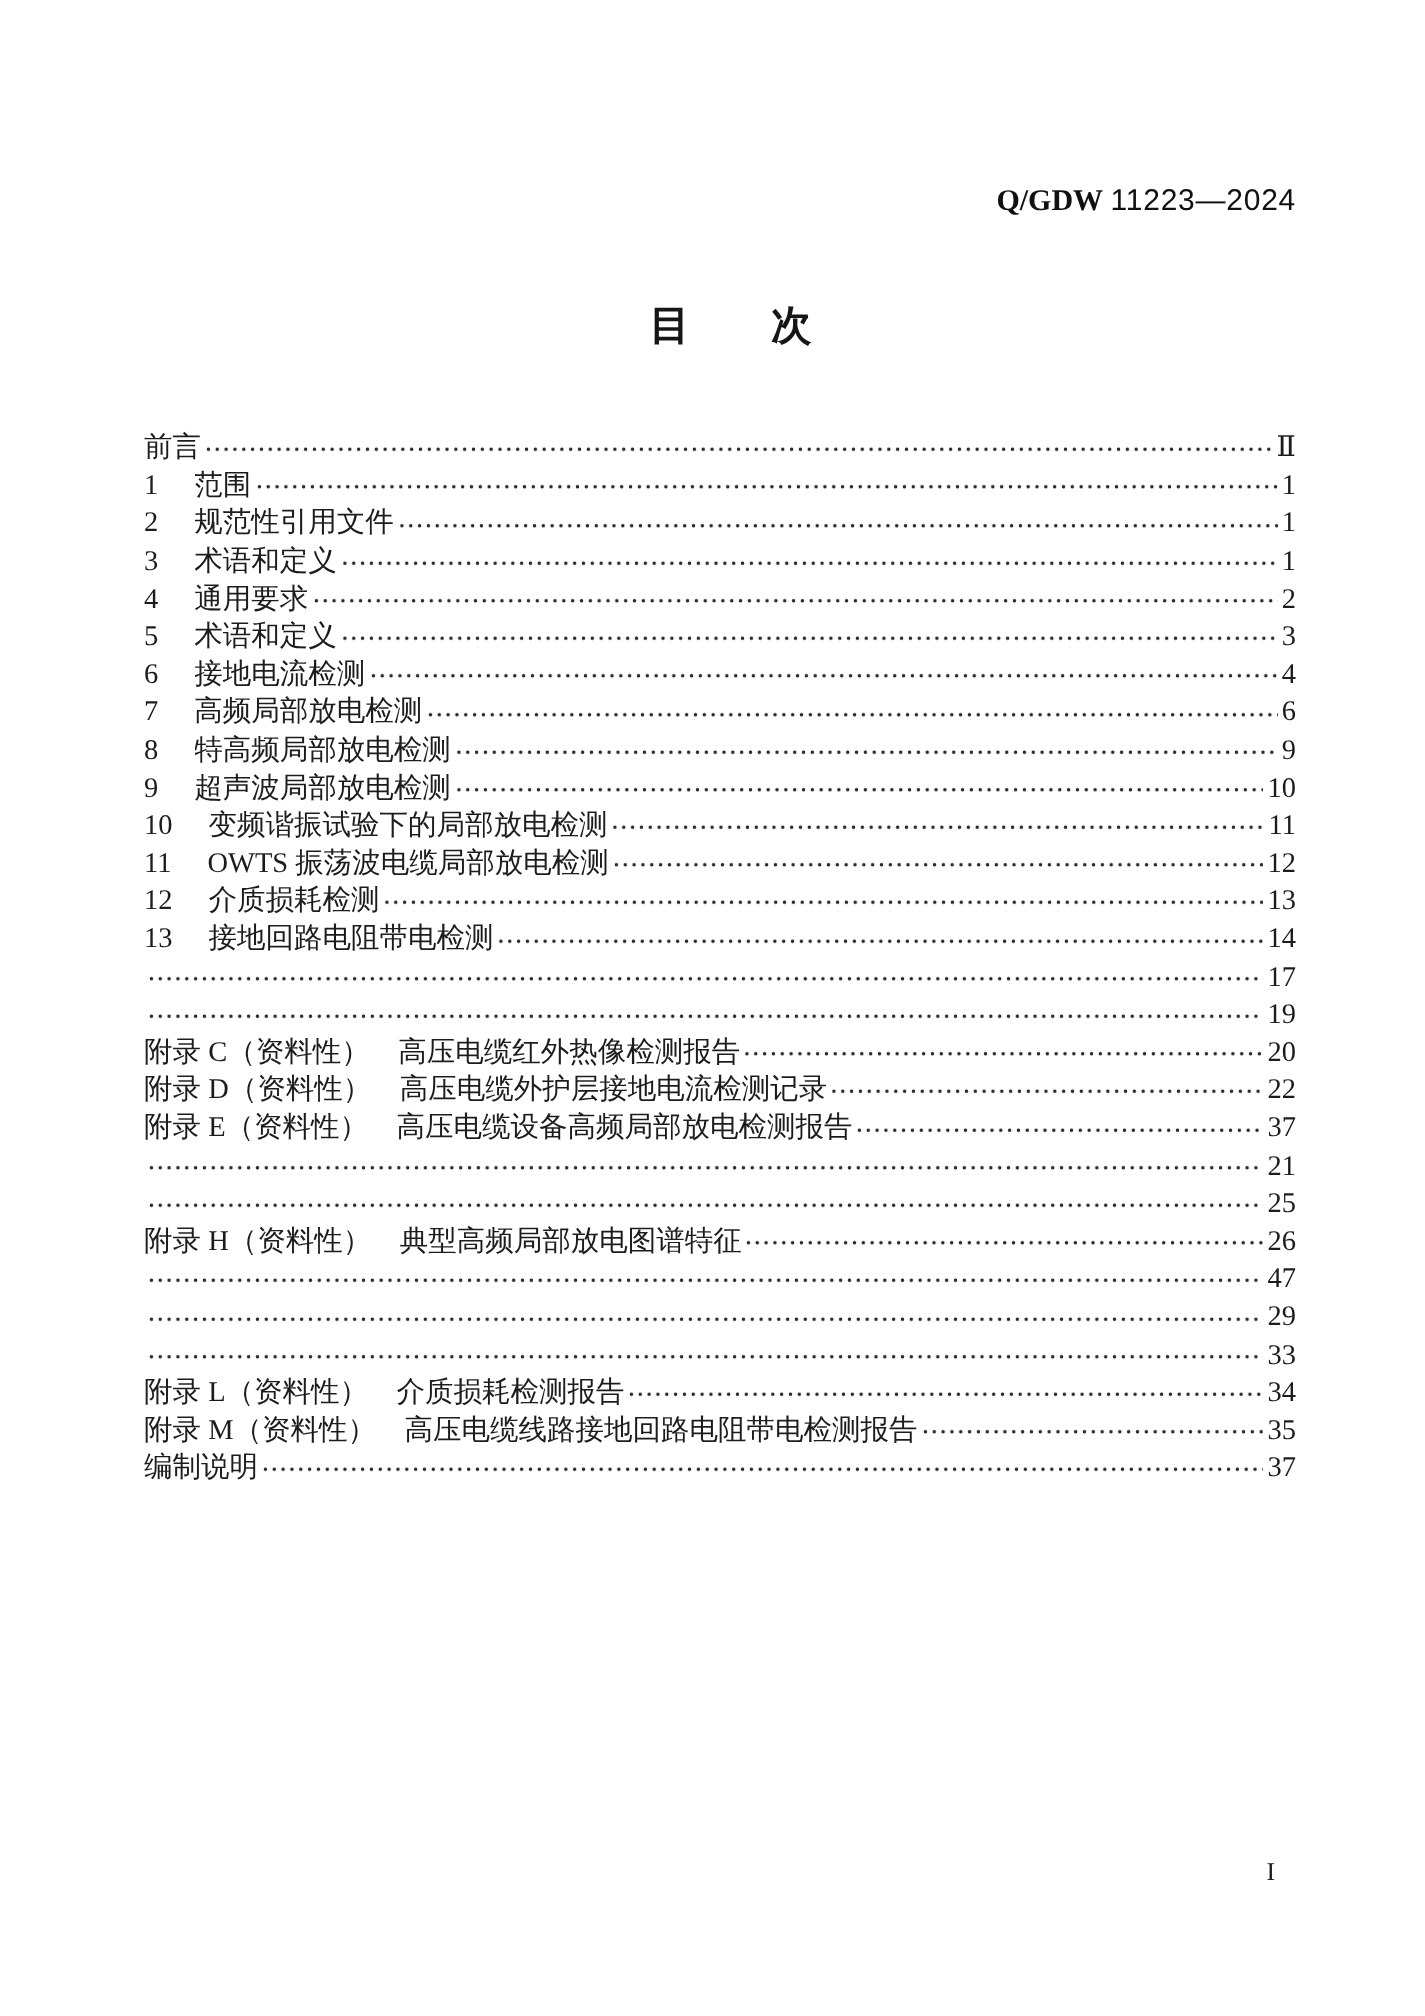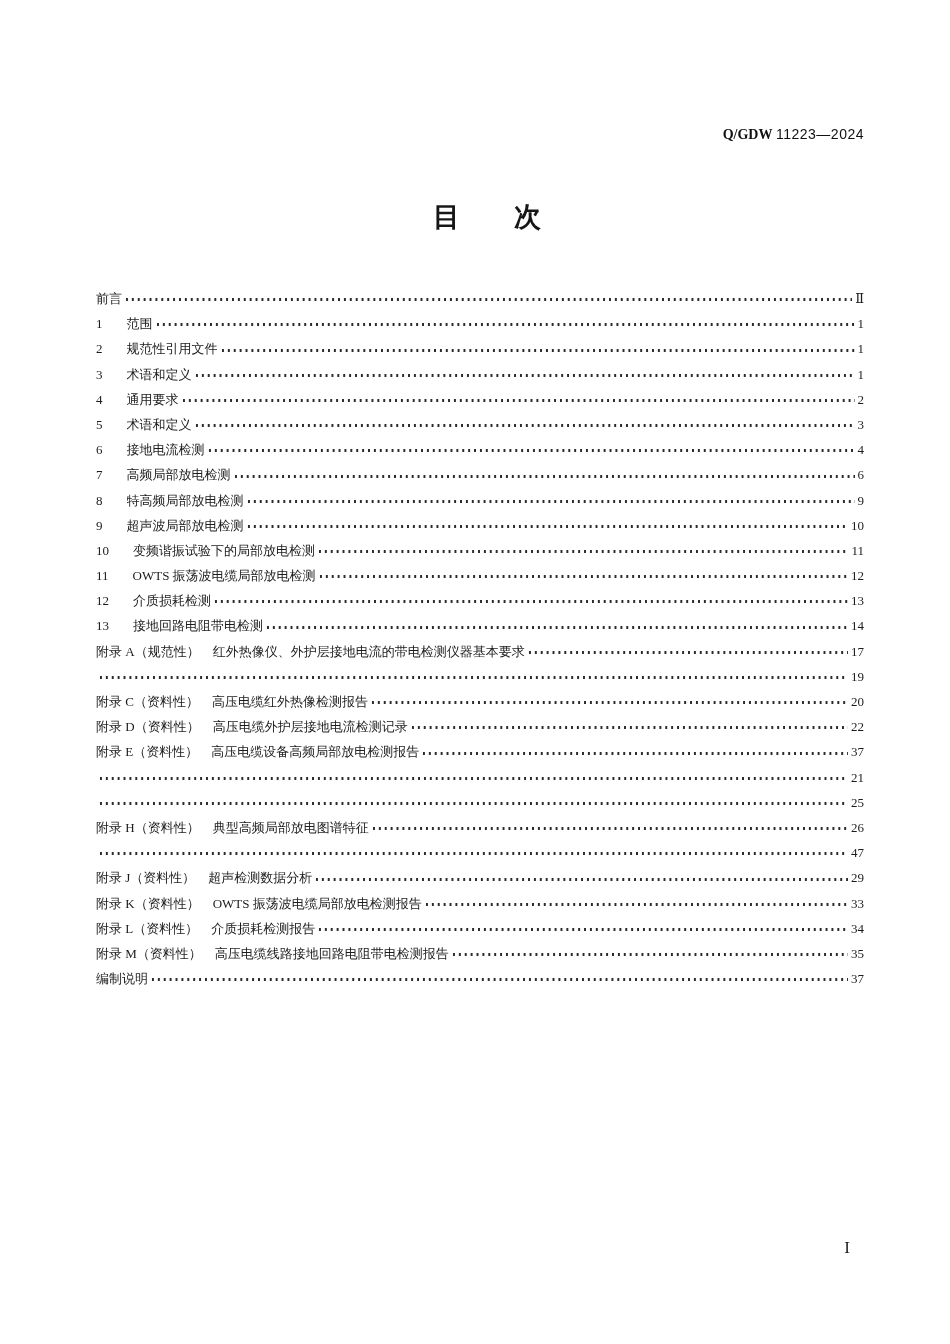--- a/index.html
+++ b/index.html
@@ -13,21 +13,21 @@
     height: 1344px;
     background: #ffffff;
     color: #1c1c1c;
     font-family: "Liberation Serif", "DejaVu Serif", serif;
     overflow: hidden;
   }
   .doc-code {
     position: absolute;
     top: 124px;
     right: 86px;
-    font-size: 14px;
+    font-size: 20px;
     line-height: 20px;
     white-space: nowrap;
     color: #111;
   }
   .doc-code .code-prefix {
     font-weight: 700;
     font-family: "Liberation Serif", "DejaVu Serif", serif;
   }
   .doc-code .code-number {
     font-weight: 400;
@@ -51,21 +51,21 @@
   .toc-list {
     position: absolute;
     top: 286px;
     left: 96px;
     right: 86px;
   }
   .toc-row {
     display: flex;
     align-items: baseline;
     height: 25.2px;
-    font-size: 13px;
+    font-size: 19px;
     line-height: 25.2px;
     white-space: nowrap;
   }
   .toc-num {
     margin-right: 24px;
     flex: 0 0 auto;
   }
   .toc-label {
     flex: 0 1 auto;
     overflow: hidden;
@@ -200,21 +200,20 @@
 
   <div class="toc-row">
     <span class="toc-num">13</span>
     <span class="toc-label">接地回路电阻带电检测</span>
     <span class="toc-dots"></span>
     <span class="toc-page">14</span>
   </div>
 
   <div class="toc-row">
 
-    <span class="toc-label">附录 A（规范性）　红外热像仪、外护层接地电流的带电检测仪器基本要求</span>
     <span class="toc-dots"></span>
     <span class="toc-page">17</span>
   </div>
 
   <div class="toc-row">
 
     <span class="toc-dots"></span>
     <span class="toc-page">19</span>
   </div>
 
@@ -259,28 +258,26 @@
   </div>
 
   <div class="toc-row">
 
     <span class="toc-dots"></span>
     <span class="toc-page">47</span>
   </div>
 
   <div class="toc-row">
 
-    <span class="toc-label">附录 J（资料性）　超声检测数据分析</span>
     <span class="toc-dots"></span>
     <span class="toc-page">29</span>
   </div>
 
   <div class="toc-row">
 
-    <span class="toc-label">附录 K（资料性）　OWTS 振荡波电缆局部放电检测报告</span>
     <span class="toc-dots"></span>
     <span class="toc-page">33</span>
   </div>
 
   <div class="toc-row">
 
     <span class="toc-label">附录 L（资料性）　介质损耗检测报告</span>
     <span class="toc-dots"></span>
     <span class="toc-page">34</span>
   </div>

